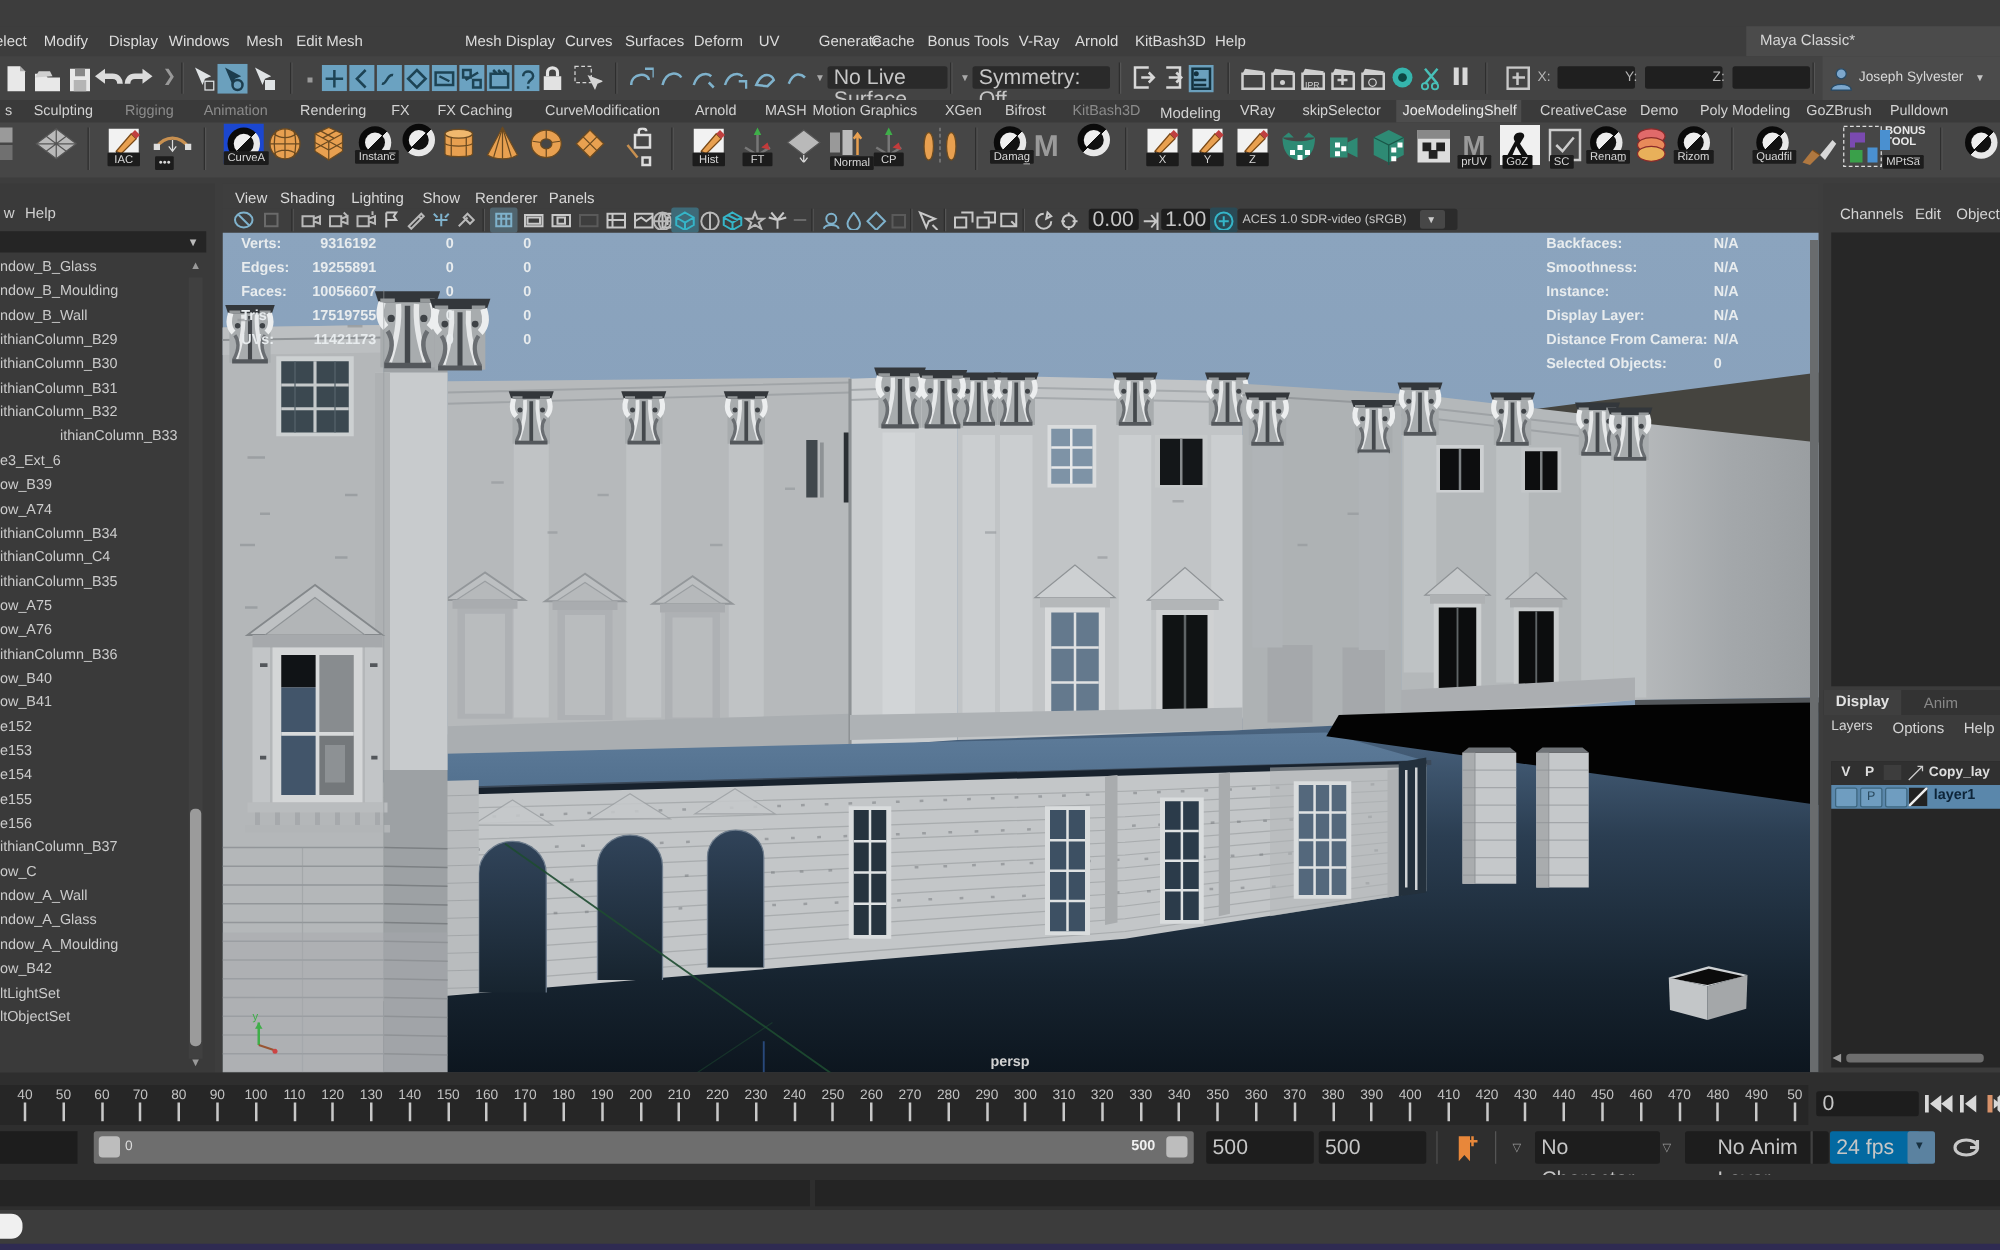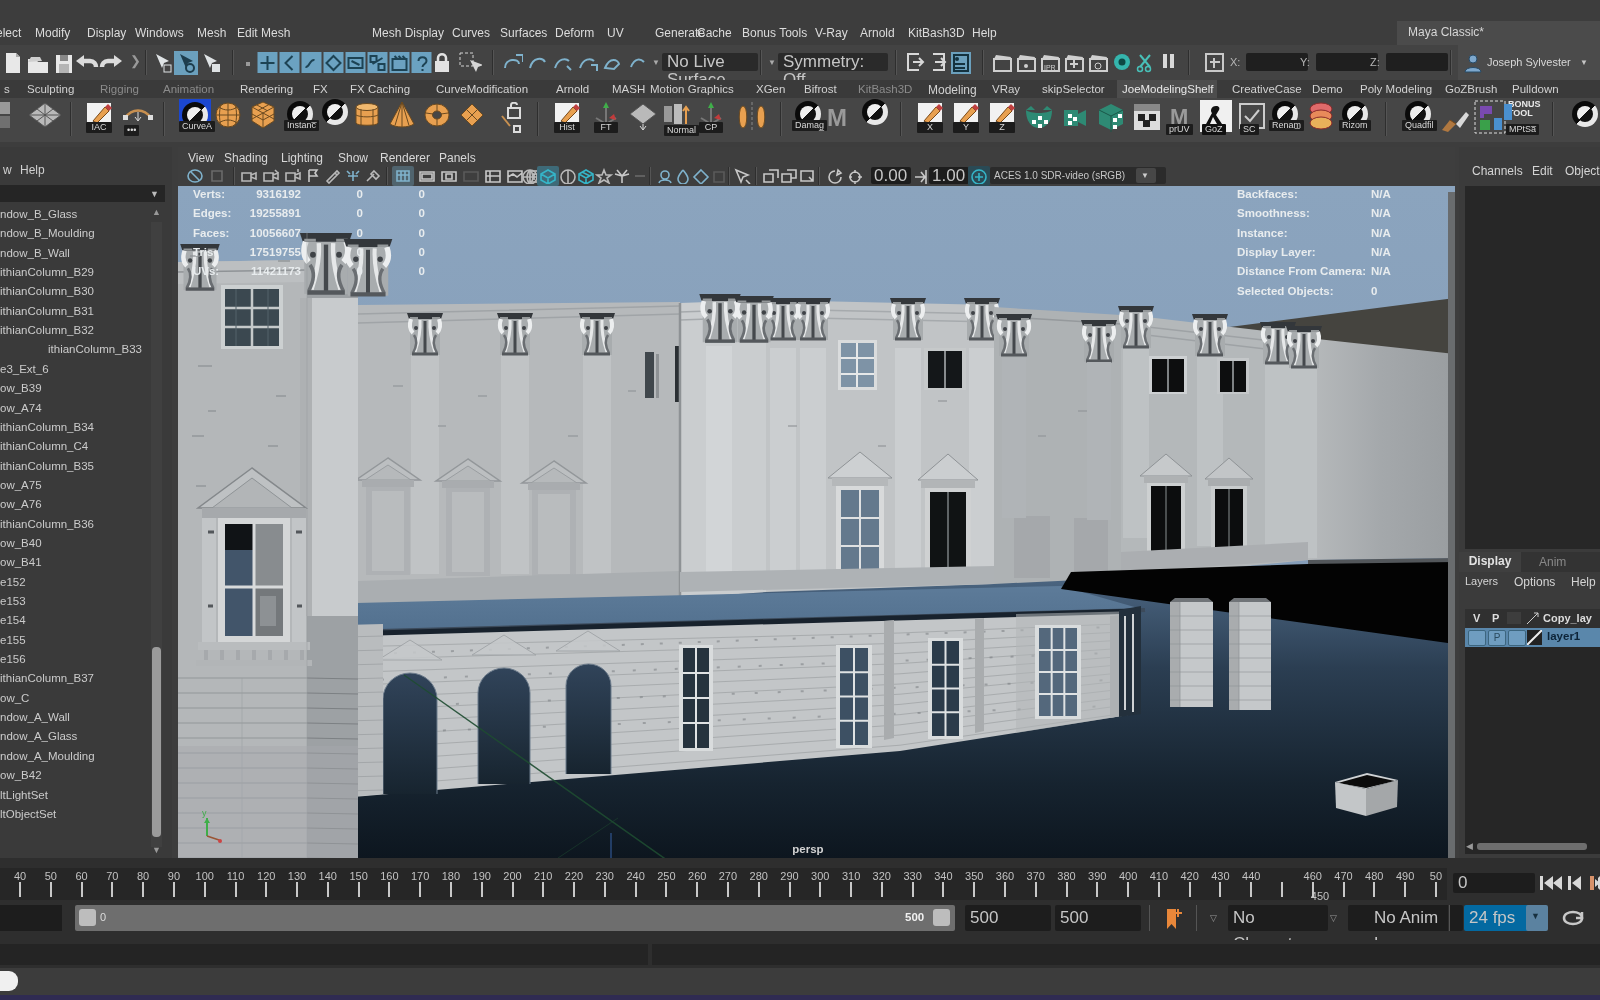--- a/index.html
+++ b/index.html
@@ -1062,21 +1062,21 @@
       <div class="ticklab" style="left:1128.1px;top:2px;">400</div>
       <div class="tick" style="left:1127.1px;top:14px;"></div>
       <div class="ticklab" style="left:1158.9px;top:2px;">410</div>
       <div class="tick" style="left:1157.9px;top:14px;"></div>
       <div class="ticklab" style="left:1189.6px;top:2px;">420</div>
       <div class="tick" style="left:1188.6px;top:14px;"></div>
       <div class="ticklab" style="left:1220.4px;top:2px;">430</div>
       <div class="tick" style="left:1219.4px;top:14px;"></div>
       <div class="ticklab" style="left:1251.2px;top:2px;">440</div>
       <div class="tick" style="left:1250.2px;top:14px;"></div>
-      <div class="ticklab" style="left:1320px;top:2px;margin-top:20px;">450</div>
+      <div class="ticklab" style="left:1282.0px;top:2px;">450</div>
       <div class="tick" style="left:1281.0px;top:14px;"></div>
       <div class="ticklab" style="left:1312.8px;top:2px;">460</div>
       <div class="tick" style="left:1311.8px;top:14px;"></div>
       <div class="ticklab" style="left:1343.5px;top:2px;">470</div>
       <div class="tick" style="left:1342.5px;top:14px;"></div>
       <div class="ticklab" style="left:1374.3px;top:2px;">480</div>
       <div class="tick" style="left:1373.3px;top:14px;"></div>
       <div class="ticklab" style="left:1405.1px;top:2px;">490</div>
       <div class="tick" style="left:1404.1px;top:14px;"></div>
       <div class="ticklab" style="left:1435.9px;top:2px;">50</div>

